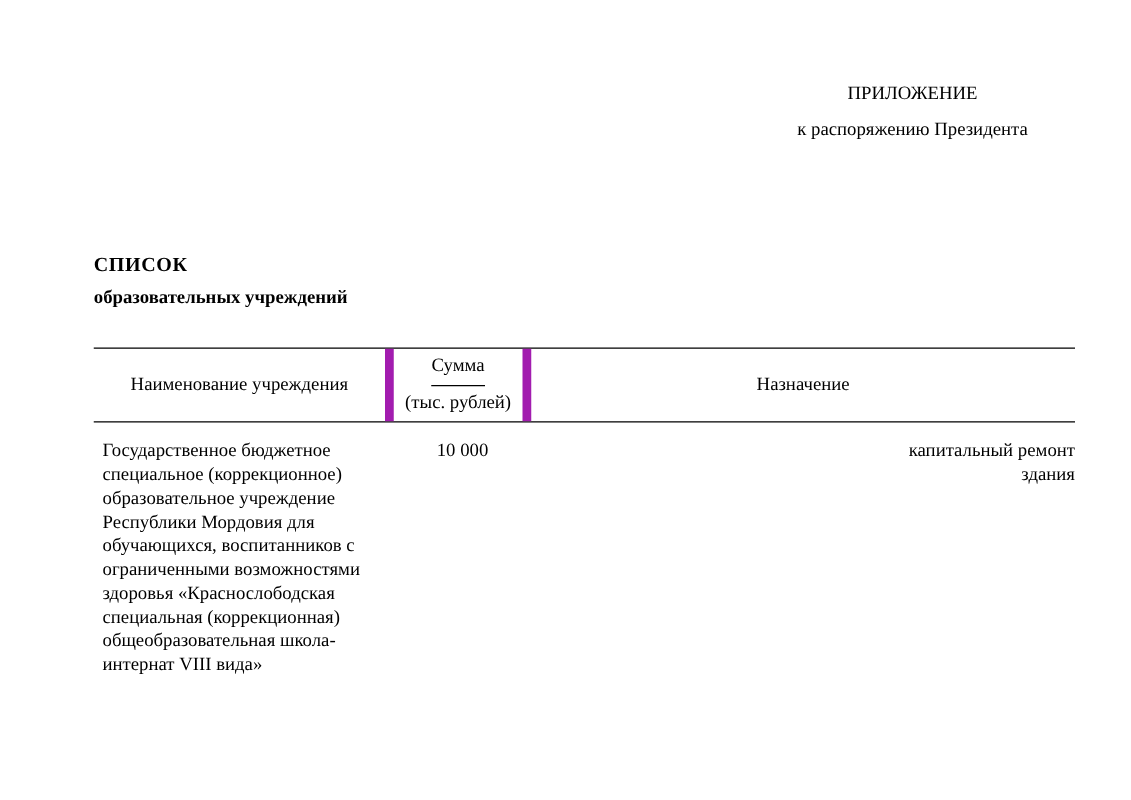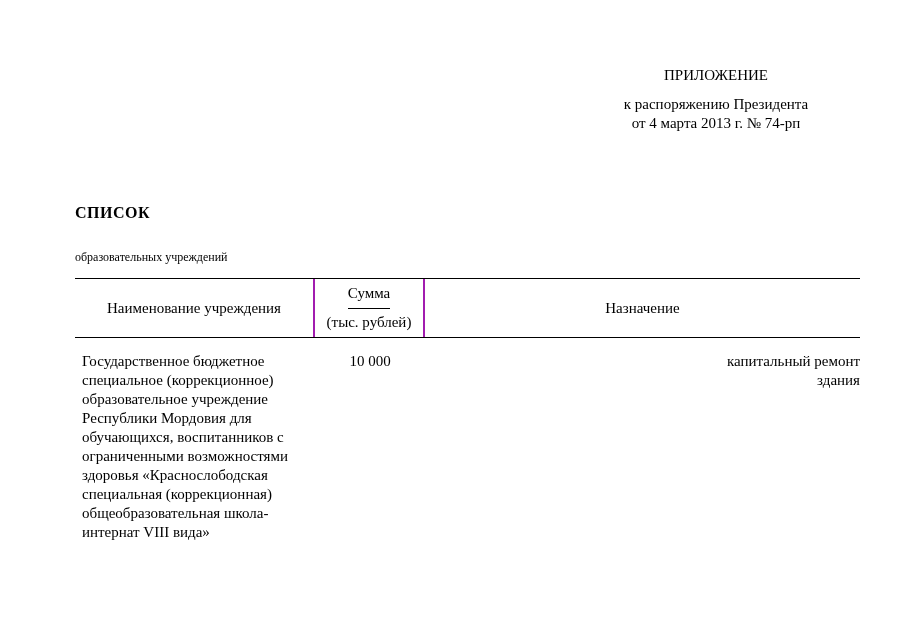--- a/index.html
+++ b/index.html
@@ -14,21 +14,21 @@
   }
   .page {
     position: absolute;
     inset: 0;
     background: #ffffff;
   }
   
   .header-note {
     position: absolute;
     top: 66px;
-    right: 64px;
+    right: 50px;
     width: 250px;
     text-align: center;
     font-size: 15px;
     line-height: 19px;
   }
   .header-note .annex {
     margin-bottom: 10px;
   }
   
   .title-block {
@@ -36,23 +36,23 @@
     top: 204px;
     left: 75px;
     width: 785px;
   }
   .title-main {
     font-size: 16px;
     font-weight: bold;
     letter-spacing: 0.5px;
   }
   .title-sub {
-    margin-top: 28px;
-    font-size: 12px;
-    font-weight: normal;
+    margin-top: 8px;
+    font-size: 15px;
+    font-weight: bold;
   }
   
   .doc-table {
     position: absolute;
     top: 278px;
     left: 75px;
     width: 785px;
     font-size: 15px;
   }
   .t-header {
@@ -61,21 +61,21 @@
     border-bottom: 1px solid #000;
     height: 60px;
   }
   .t-header .cell {
     display: flex;
     align-items: center;
     justify-content: center;
     text-align: center;
     line-height: 19px;
   }
-  .t-header .cell.bordered { border-right: 2px solid #a21caf; }
+  .t-header .cell.bordered { border-right: 7px solid #a21caf; }
   .col-name    { width: 240px; }
   .col-address { width: 240px; }
   .col-sum     { width: 110px; }
   .col-purpose { width: 195px; flex: 1; text-align: right; }
   .sum-cell {
     flex-direction: column;
     align-items: stretch;
     padding: 0;
   }
   .sum-cell .sum-top, .sum-cell .sum-bottom {
@@ -96,21 +96,20 @@
   .b-cell.col-purpose { padding-left: 11px; }
 </style>
 </head>
 <body>
 
 <div class="page">
 
   <div class="header-note">
     <div class="annex">ПРИЛОЖЕНИЕ</div>
     <div>к распоряжению Президента</div>
-    <div>от 4 марта 2013 г. № 74-рп</div>
   </div>
 
   <div class="title-block">
     <div class="title-main">СПИСОК</div>
     <div class="title-sub">образовательных учреждений</div>
   </div>
 
   <div class="doc-table">
     <div class="t-header">
       <div class="cell bordered col-name">Наименование учреждения</div>

